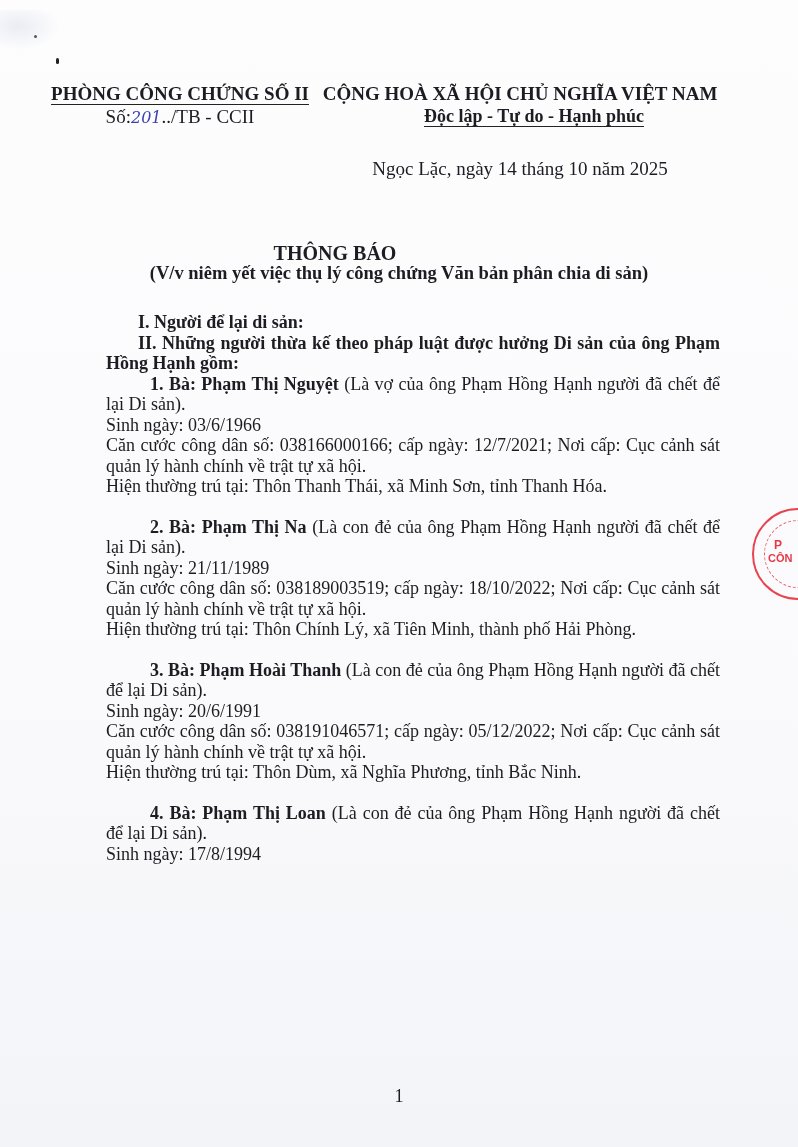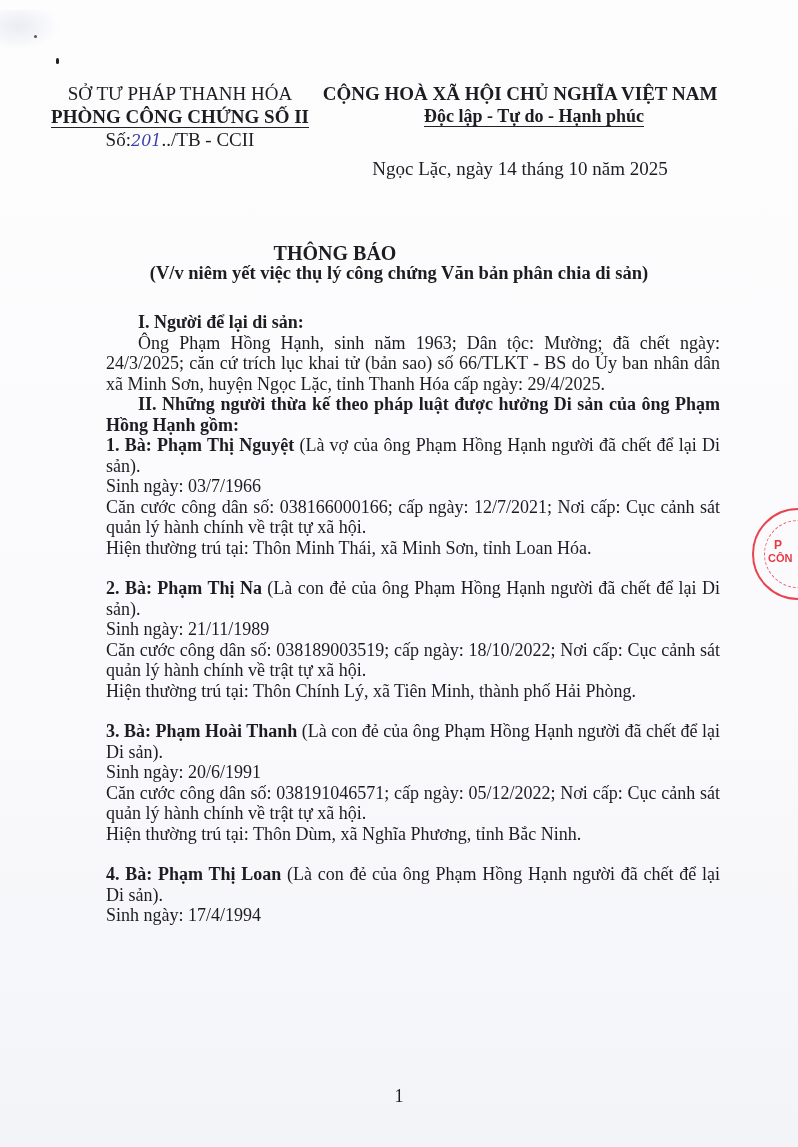--- a/index.html
+++ b/index.html
@@ -27,64 +27,62 @@
   .hdr-right .motto { font-size:18px;padding-left:28px; }
   .hdr-right .motto span { border-bottom:1.5px solid #222; }
   .date-line { position:absolute; left:300px; top:158px; width:440px; text-align:center; font-size:19px; }
 
   .title { position:absolute; left:0; width:670px; top:242px; text-align:center; font-weight:bold; font-size:20px; }
   .subtitle { position:absolute; left:0; width:798px; top:263px; text-align:center; font-weight:bold; font-size:18.5px; }
 
   .body { position:absolute; left:106px; top:312px; width:614px; font-size:18px; line-height:20.5px; text-align:justify; }
   .body p { margin:0; }
   .indent { text-indent:32px; }
-  .b { font-weight:bold; }
+  .b { font-weight:bold;margin-left:44px; }
   .gap { height:20px; }
 
   .page-num { position:absolute; left:0; width:798px; top:1086px; text-align:center; font-size:18px; }
 
   .stamp { position:absolute; left:752px; top:508px; width:92px; height:92px; border-radius:50%;
     border:2.5px solid #e8434e; box-sizing:border-box; }
   .stamp .inner { position:absolute; left:10px; top:10px; width:66px; height:66px; border-radius:50%; border:1.5px dashed #ec5a63; }
   .stamp .t1 { position:absolute; left:20px; top:28px; color:#e33a46; font-family:"Liberation Sans", sans-serif; font-weight:bold; font-size:12px; }
   .stamp .t2 { position:absolute; left:14px; top:42px; color:#e33a46; font-family:"Liberation Sans", sans-serif; font-weight:bold; font-size:11px; }
 </style>
 </head>
 <body>
 
 <div class="page">
   <div class="smudge"></div>
   <div class="mark1"></div>
   <div class="mark2"></div>
 
   <div class="hdr-left">
-    <div class="org">SỞ TƯ PHÁP THANH HÓA</div>
     <div class="office"><u>PHÒNG CÔNG CHỨNG SỐ II</u></div>
     <div class="num"><span>Số:</span><span class="hand">201</span><span>../TB - CCII</span></div>
   </div>
 
   <div class="hdr-right">
     <div>CỘNG HOÀ XÃ HỘI CHỦ NGHĨA VIỆT NAM</div>
     <div class="motto"><span>Độc lập - Tự do - Hạnh phúc</span></div>
   </div>
   <div class="date-line">Ngọc Lặc, ngày 14 tháng 10 năm 2025</div>
 
   <div class="title">THÔNG BÁO</div>
   <div class="subtitle">(V/v niêm yết việc thụ lý công chứng Văn bản phân chia di sản)</div>
 
   <div class="body">
     <p class="indent b">I. Người để lại di sản:</p>
-    <p class="indent">Ông Phạm Hồng Hạnh, sinh năm 1963; Dân tộc: Mường; đã chết ngày: 24/3/2025; căn cứ trích lục khai tử (bản sao) số 66/TLKT - BS do Ủy ban nhân dân xã Minh Sơn, huyện Ngọc Lặc, tỉnh Thanh Hóa cấp ngày: 29/4/2025.</p>
     <p class="indent b">II. Những người thừa kế theo pháp luật được hưởng Di sản của ông Phạm Hồng Hạnh gồm:</p>
 
     <div>
       <p><span class="b">1. Bà: Phạm Thị Nguyệt</span><span> (Là vợ của ông Phạm Hồng Hạnh người đã chết để lại Di sản).</span></p>
-      <p>Sinh ngày: 03/7/1966</p>
+      <p>Sinh ngày: 03/6/1966</p>
       <p>Căn cước công dân số: 038166000166; cấp ngày: 12/7/2021; Nơi cấp: Cục cảnh sát quản lý hành chính về trật tự xã hội.</p>
-      <p>Hiện thường trú tại: Thôn Minh Thái, xã Minh Sơn, tỉnh Loan Hóa.</p>
+      <p>Hiện thường trú tại: Thôn Thanh Thái, xã Minh Sơn, tỉnh Thanh Hóa.</p>
     </div>
     <div class="gap"></div>
 
     <div>
       <p><span class="b">2. Bà: Phạm Thị Na</span><span> (Là con đẻ của ông Phạm Hồng Hạnh người đã chết để lại Di sản).</span></p>
       <p>Sinh ngày: 21/11/1989</p>
       <p>Căn cước công dân số: 038189003519; cấp ngày: 18/10/2022; Nơi cấp: Cục cảnh sát quản lý hành chính về trật tự xã hội.</p>
       <p>Hiện thường trú tại: Thôn Chính Lý, xã Tiên Minh, thành phố Hải Phòng.</p>
     </div>
     <div class="gap"></div>
@@ -92,21 +90,21 @@
     <div>
       <p><span class="b">3. Bà: Phạm Hoài Thanh</span><span> (Là con đẻ của ông Phạm Hồng Hạnh người đã chết để lại Di sản).</span></p>
       <p>Sinh ngày: 20/6/1991</p>
       <p>Căn cước công dân số: 038191046571; cấp ngày: 05/12/2022; Nơi cấp: Cục cảnh sát quản lý hành chính về trật tự xã hội.</p>
       <p>Hiện thường trú tại: Thôn Dùm, xã Nghĩa Phương, tỉnh Bắc Ninh.</p>
     </div>
     <div class="gap"></div>
 
     <div>
       <p><span class="b">4. Bà: Phạm Thị Loan</span><span> (Là con đẻ của ông Phạm Hồng Hạnh người đã chết để lại Di sản).</span></p>
-      <p>Sinh ngày: 17/4/1994</p>
+      <p>Sinh ngày: 17/8/1994</p>
     </div>
   </div>
 
   <div class="stamp">
     <div class="inner"></div>
     <div class="t1">P</div>
     <div class="t2">CÔN</div>
   </div>
 
   <div class="page-num">1</div>

